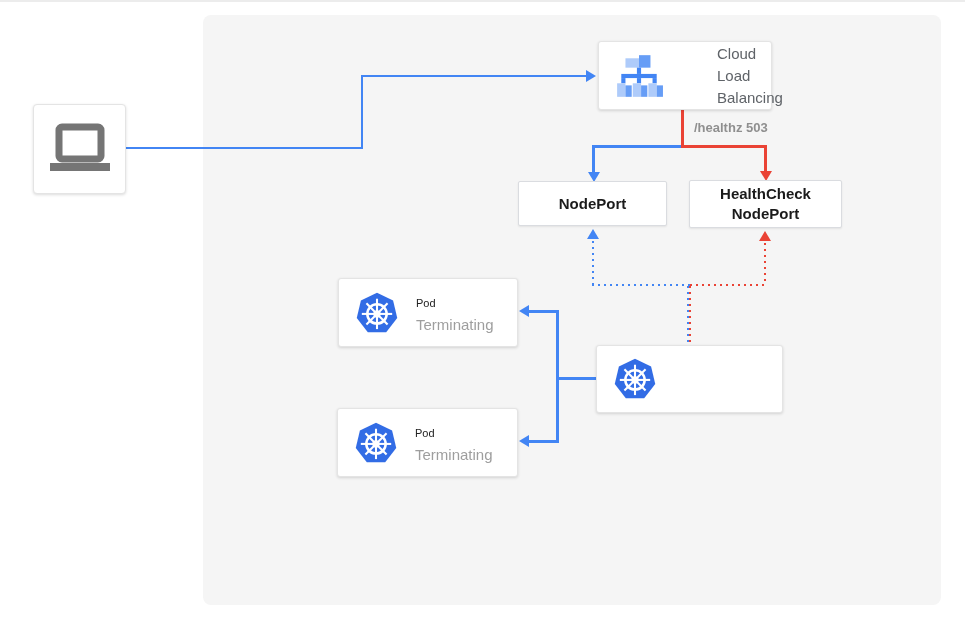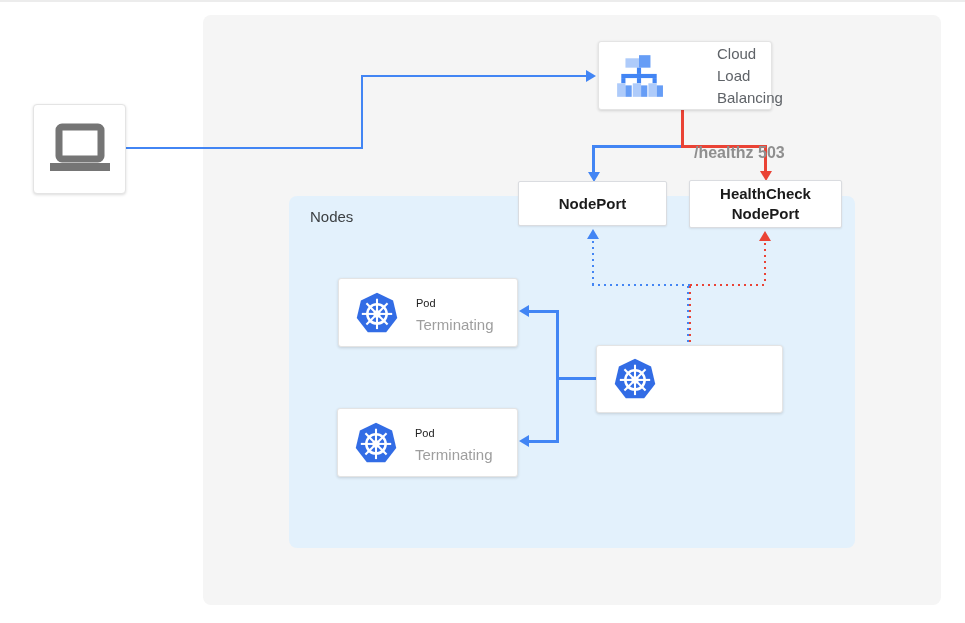--- a/index.html
+++ b/index.html
@@ -26,22 +26,22 @@
   .pod2-card { left:337px; top:408px; width:181px; height:69px; }
   .kp-card  { left:596px; top:345px; width:187px; height:68px; }
 
   .port-box { position:absolute; background:#fff; border:1px solid #dadce0; border-radius:2px;
               box-shadow:0 1px 2px rgba(0,0,0,0.08); z-index:4; display:flex; flex-direction:column;
               align-items:center; justify-content:center; font-weight:bold; font-size:15px;
               color:#1b1b1b; line-height:20px; text-align:center; }
   .np-box { left:518px; top:181px; width:149px; height:45px; }
   .hc-box { left:689px; top:180px; width:153px; height:48px; }
 
-  .healthz { position:absolute; left:694px; top:120px; z-index:4; font-size:16px;
-             font-weight:bold; color:#8f8f8f;margin-top:24px; }
+  .healthz { position:absolute; left:694px; top:120px; z-index:4; font-size:13px;
+             font-weight:bold; color:#8f8f8f; }
 
   .ln { position:absolute; z-index:3; }
   .blue-bg { background:#4285f4; }
   .red-bg  { background:#ea4335; }
   .dot-v { width:2px; }
   .dot-v.blue { background:repeating-linear-gradient(to bottom,#4285f4 0 2px,transparent 2px 6px); }
   .dot-v.red  { background:repeating-linear-gradient(to bottom,#ea4335 0 2px,transparent 2px 6px); }
   .dot-h { height:2px; }
   .dot-h.blue { background:repeating-linear-gradient(to right,#4285f4 0 2px,transparent 2px 6px); }
   .dot-h.red  { background:repeating-linear-gradient(to right,#ea4335 0 2px,transparent 2px 6px); }
@@ -57,23 +57,20 @@
 
   svg { display:block; }
 </style>
 </head>
 <body>
 
 <div class="canvas">
   <div class="topline"></div>
   <div class="outer-panel"></div>
 
-  <div class="nodes-panel">
-    <div class="nodes-label">Nodes</div>
-  </div>
 
   <div class="ln blue-bg" style="left:126px; top:147px; width:237px; height:2px;"></div>
   <div class="ln blue-bg" style="left:361px; top:75px; width:2px; height:74px;"></div>
   <div class="ln blue-bg" style="left:361px; top:75px; width:226px; height:2px;"></div>
   <div class="arr r blue" style="left:586px; top:70px;"></div>
 
   <div class="ln red-bg" style="left:681px; top:110px; width:3px; height:38px;"></div>
   <div class="ln blue-bg" style="left:592px; top:145px; width:91px; height:3px;"></div>
   <div class="ln blue-bg" style="left:592px; top:145px; width:3px; height:29px;"></div>
   <div class="arr d blue" style="left:588px; top:172px;"></div>

